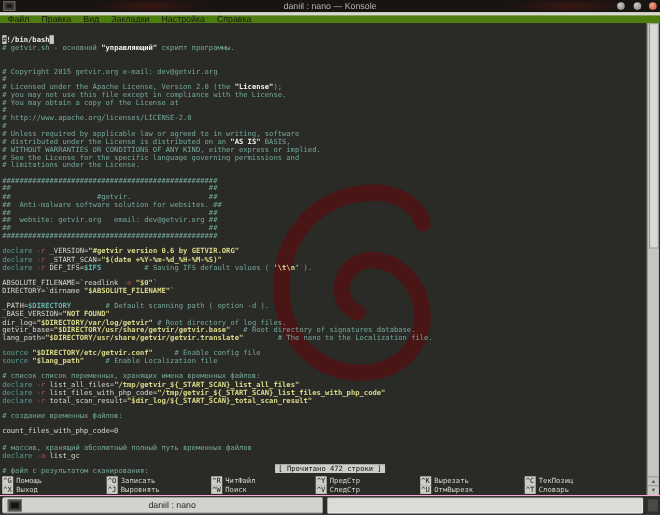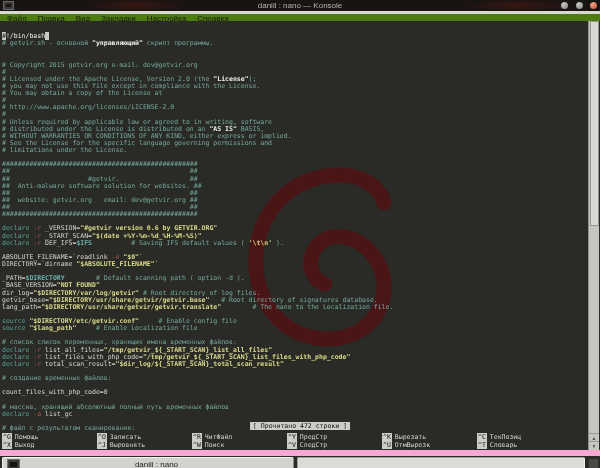--- a/index.html
+++ b/index.html
@@ -28,21 +28,21 @@
   .terminal{position:absolute;top:21px;left:0;width:600px;height:429px;background:#2a2a27;overflow:hidden;
             font-family:"DejaVu Sans Mono",monospace;}
   .swirl{position:absolute;left:248px;top:138px;opacity:.9;}
   .nanoheader{position:absolute;top:1px;left:0;width:587px;height:8px;background:#cdcdc7;
               color:#0e0e0c;font-size:6.5px;line-height:8px;}
   .nh-ver{position:absolute;left:7px;}
   .nh-file{position:absolute;left:0;right:0;text-align:center;}
   .code{position:absolute;top:12px;left:2px;width:584px;font-size:6.5px;line-height:7.13px;color:#d6d6cd;}
   .ln{white-space:pre;height:7.13px;}
   .sg-w{color:#d6d6cd;margin-top:15px;}
-  .sg-b{color:#efefe7;font-weight:normal;}
+  .sg-b{color:#efefe7;font-weight:bold;}
   .sg-c{color:#74a89c;margin-top:42px;}
   .sg-cb{color:#efefe7;font-weight:bold;}
   .sg-k{color:#56a094;}
   .sg-f{color:#a9574a;}
   .sg-s{color:#d9d98a;font-weight:bold;}
   .sg-v{color:#66b2ac;font-weight:bold;}
   .sg-cur{background:#c9c9c3;color:#23231f;}
   .statusmsg{position:absolute;top:401px;left:50%;transform:translateX(-50%);
              background:#cdcdc7;color:#14140f;font-size:6.5px;line-height:8px;padding:0 3px;white-space:pre;}
   .shortcuts{position:absolute;left:2px;width:584px;height:8px;white-space:nowrap;}
@@ -55,21 +55,21 @@
   .scrollbar{position:absolute;top:21px;left:588px;width:11px;height:429px;background:#c6c6c0;
              border-left:1px solid #8f8f89;box-sizing:border-box;}
   .thumb{position:absolute;left:1px;top:0px;width:9px;height:205px;background:#dadad5;
          border:1px solid #96968f;box-sizing:border-box;}
   .arr{position:absolute;left:0;width:10px;height:8px;font-size:5px;line-height:8px;text-align:center;color:#55554f;}
   .arr.up{top:412px;border-top:1px solid #9a9a94;}
   .arr.down{top:420px;border-top:1px solid #9a9a94;}
   
   .taskbar{position:absolute;top:450px;left:0;width:600px;height:18px;
            background:linear-gradient(#ececе8,#c3c3bd);background:linear-gradient(#ececе8 0%,#d6d6d1 50%,#bfbfb9 100%);
-           border-top:6px solid #f9a8d4;box-sizing:border-box;}
+           border-top:1px solid #f9a8d4;box-sizing:border-box;}
   .taskbtn{position:absolute;left:2px;top:1px;width:292px;height:15px;background:#d3d3ce;
            border:1px solid;border-color:#f2f2ee #8e8e88 #8e8e88 #f2f2ee;border-radius:2px;
            box-sizing:border-box;display:flex;align-items:center;}
   .ticon{width:11px;height:9px;background:#3c3a38;border:1px solid #70706a;margin-left:4px;flex:0 0 auto;position:relative;}
   .ticon::after{content:"";position:absolute;left:2px;top:2px;right:2px;bottom:2px;background:#15130f;}
   .tlabel{flex:1 1 auto;text-align:center;font-size:8px;color:#23231e;}
   .traypanel{position:absolute;left:297px;top:1px;width:288px;height:15px;background:#dcdcd7;
              border:1px solid;border-color:#a2a29c #f0f0ec #f0f0ec #a2a29c;border-radius:2px;box-sizing:border-box;}
   .traywidget{position:absolute;right:1px;top:2px;width:11px;height:13px;background:#4a4a45;
               border:1px solid #2d2d29;box-sizing:border-box;}

